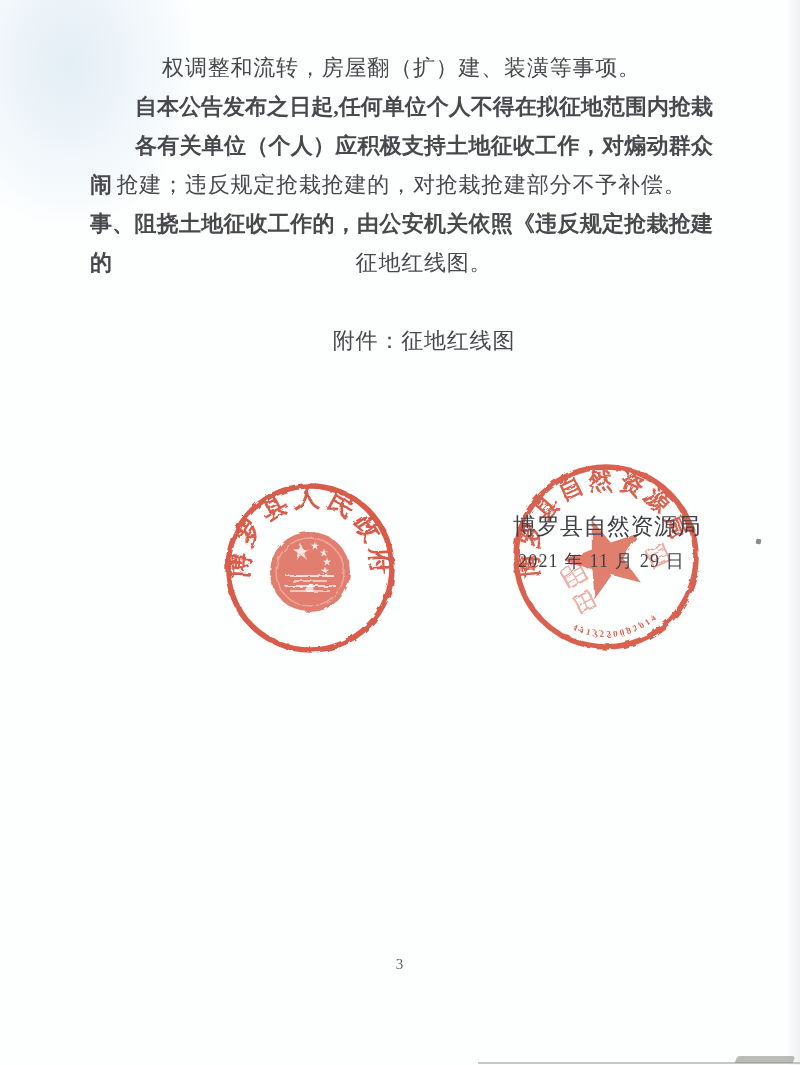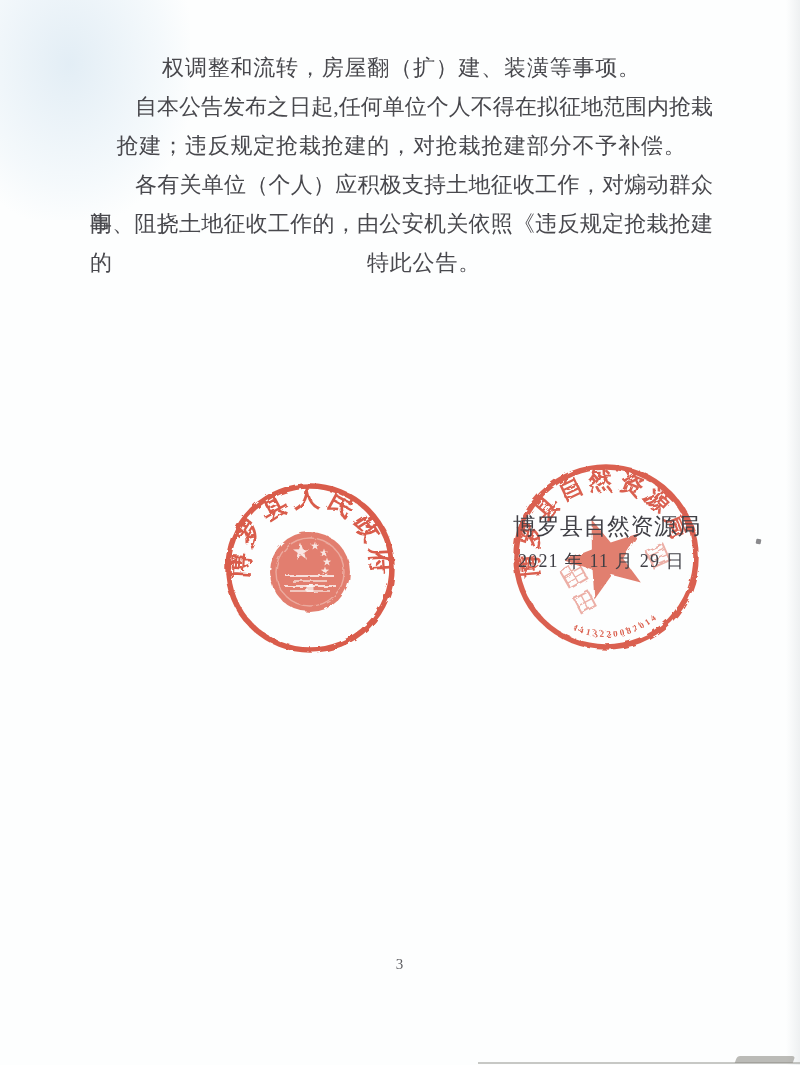--- a/index.html
+++ b/index.html
@@ -36,21 +36,21 @@
     position:absolute;left:90px;top:48px;width:623px;
     color:#48484d;
   }
   .line{
     height:39px;line-height:39px;font-size:22px;letter-spacing:.8px;
     white-space:nowrap;
     text-align:center;
   }
   .line.justify{
     white-space:normal;letter-spacing:0;
-    text-align:justify;text-align-last:justify;text-justify:inter-character;
+    text-align:justify;text-align-last:justify;text-justify:inter-character;font-weight:bold;
   }
   .line.indent{ text-indent:45px; }
   .line.blank{ }
 
   
   .sig-agency{
     position:absolute;left:513px;top:511px;font-size:23px;letter-spacing:.5px;
     color:#3f3f45;z-index:5;white-space:nowrap;
   }
   .sig-date{
@@ -70,25 +70,26 @@
 </style>
 </head>
 <body>
 
 <div class="scan-smudge"></div>
 <div class="right-edge-shade"></div>
 
 <div class="doc-body" id="doc-body">
     <div class="line">权调整和流转，房屋翻（扩）建、装潢等事项。</div>
     <div class="line indent justify">自本公告发布之日起,任何单位个人不得在拟征地范围内抢栽</div>
+    <div class="line indent justify">各有关单位（个人）应积极支持土地征收工作，对煽动群众闹</div>
     <div class="line">抢建；违反规定抢栽抢建的，对抢栽抢建部分不予补偿。</div>
-    <div class="line indent justify">各有关单位（个人）应积极支持土地征收工作，对煽动群众闹</div>
     <div class="line justify">事、阻挠土地征收工作的，由公安机关依照《违反规定抢栽抢建的</div>
-    <div class="line indent">特此公告。</div>
+    <div class="line indent">征地红线图。</div>
     <div class="line blank"></div>
+    <div class="line indent">附件：征地红线图</div>
   </div>
 
 <div class="seal seal-left">
   <svg width="176" height="176" viewBox="0 0 176 176">
     <defs>
       <path id="wstar" d="M0,-8 L1.9,-2.6 L7.6,-2.5 L3.1,1 L4.7,6.5 L0,3.2 L-4.7,6.5 L-3.1,1 L-7.6,-2.5 L-1.9,-2.6 Z"></path>
       <filter id="rough1" x="-10%" y="-10%" width="120%" height="120%">
         <feTurbulence type="fractalNoise" baseFrequency="0.12" numOctaves="2" result="n"></feTurbulence>
         <feDisplacementMap in="SourceGraphic" in2="n" scale="4"></feDisplacementMap>
       </filter>

